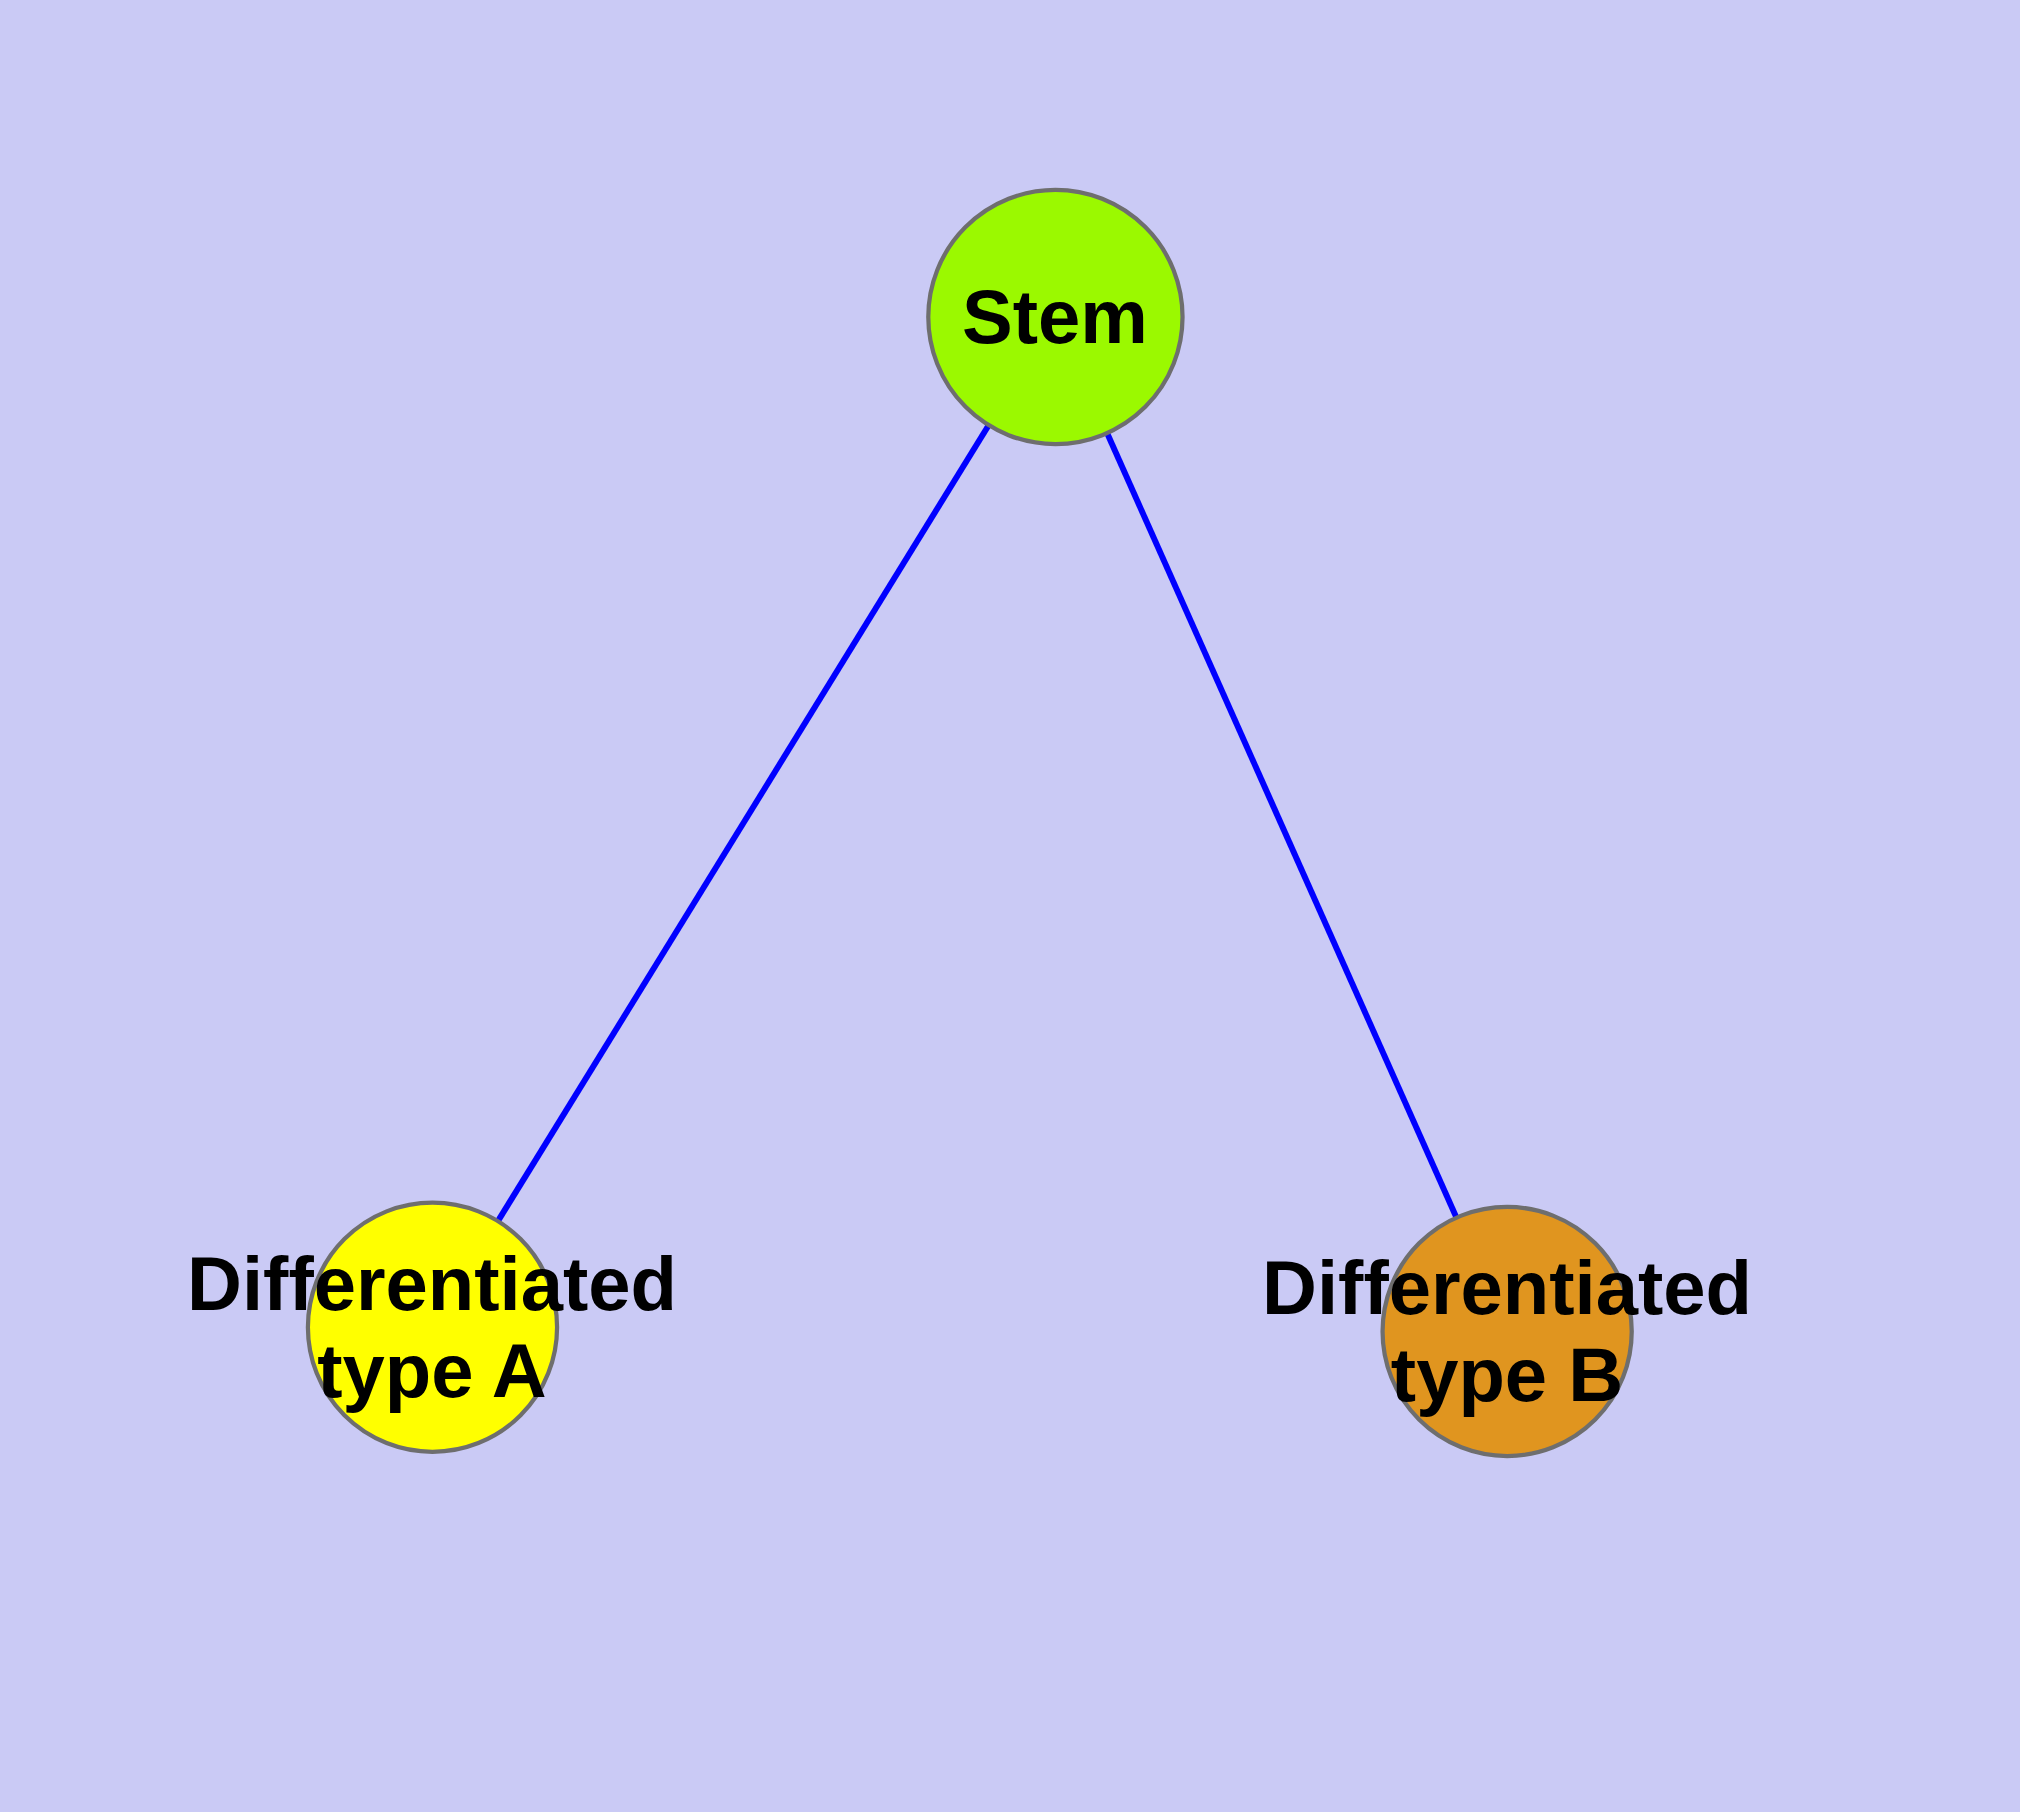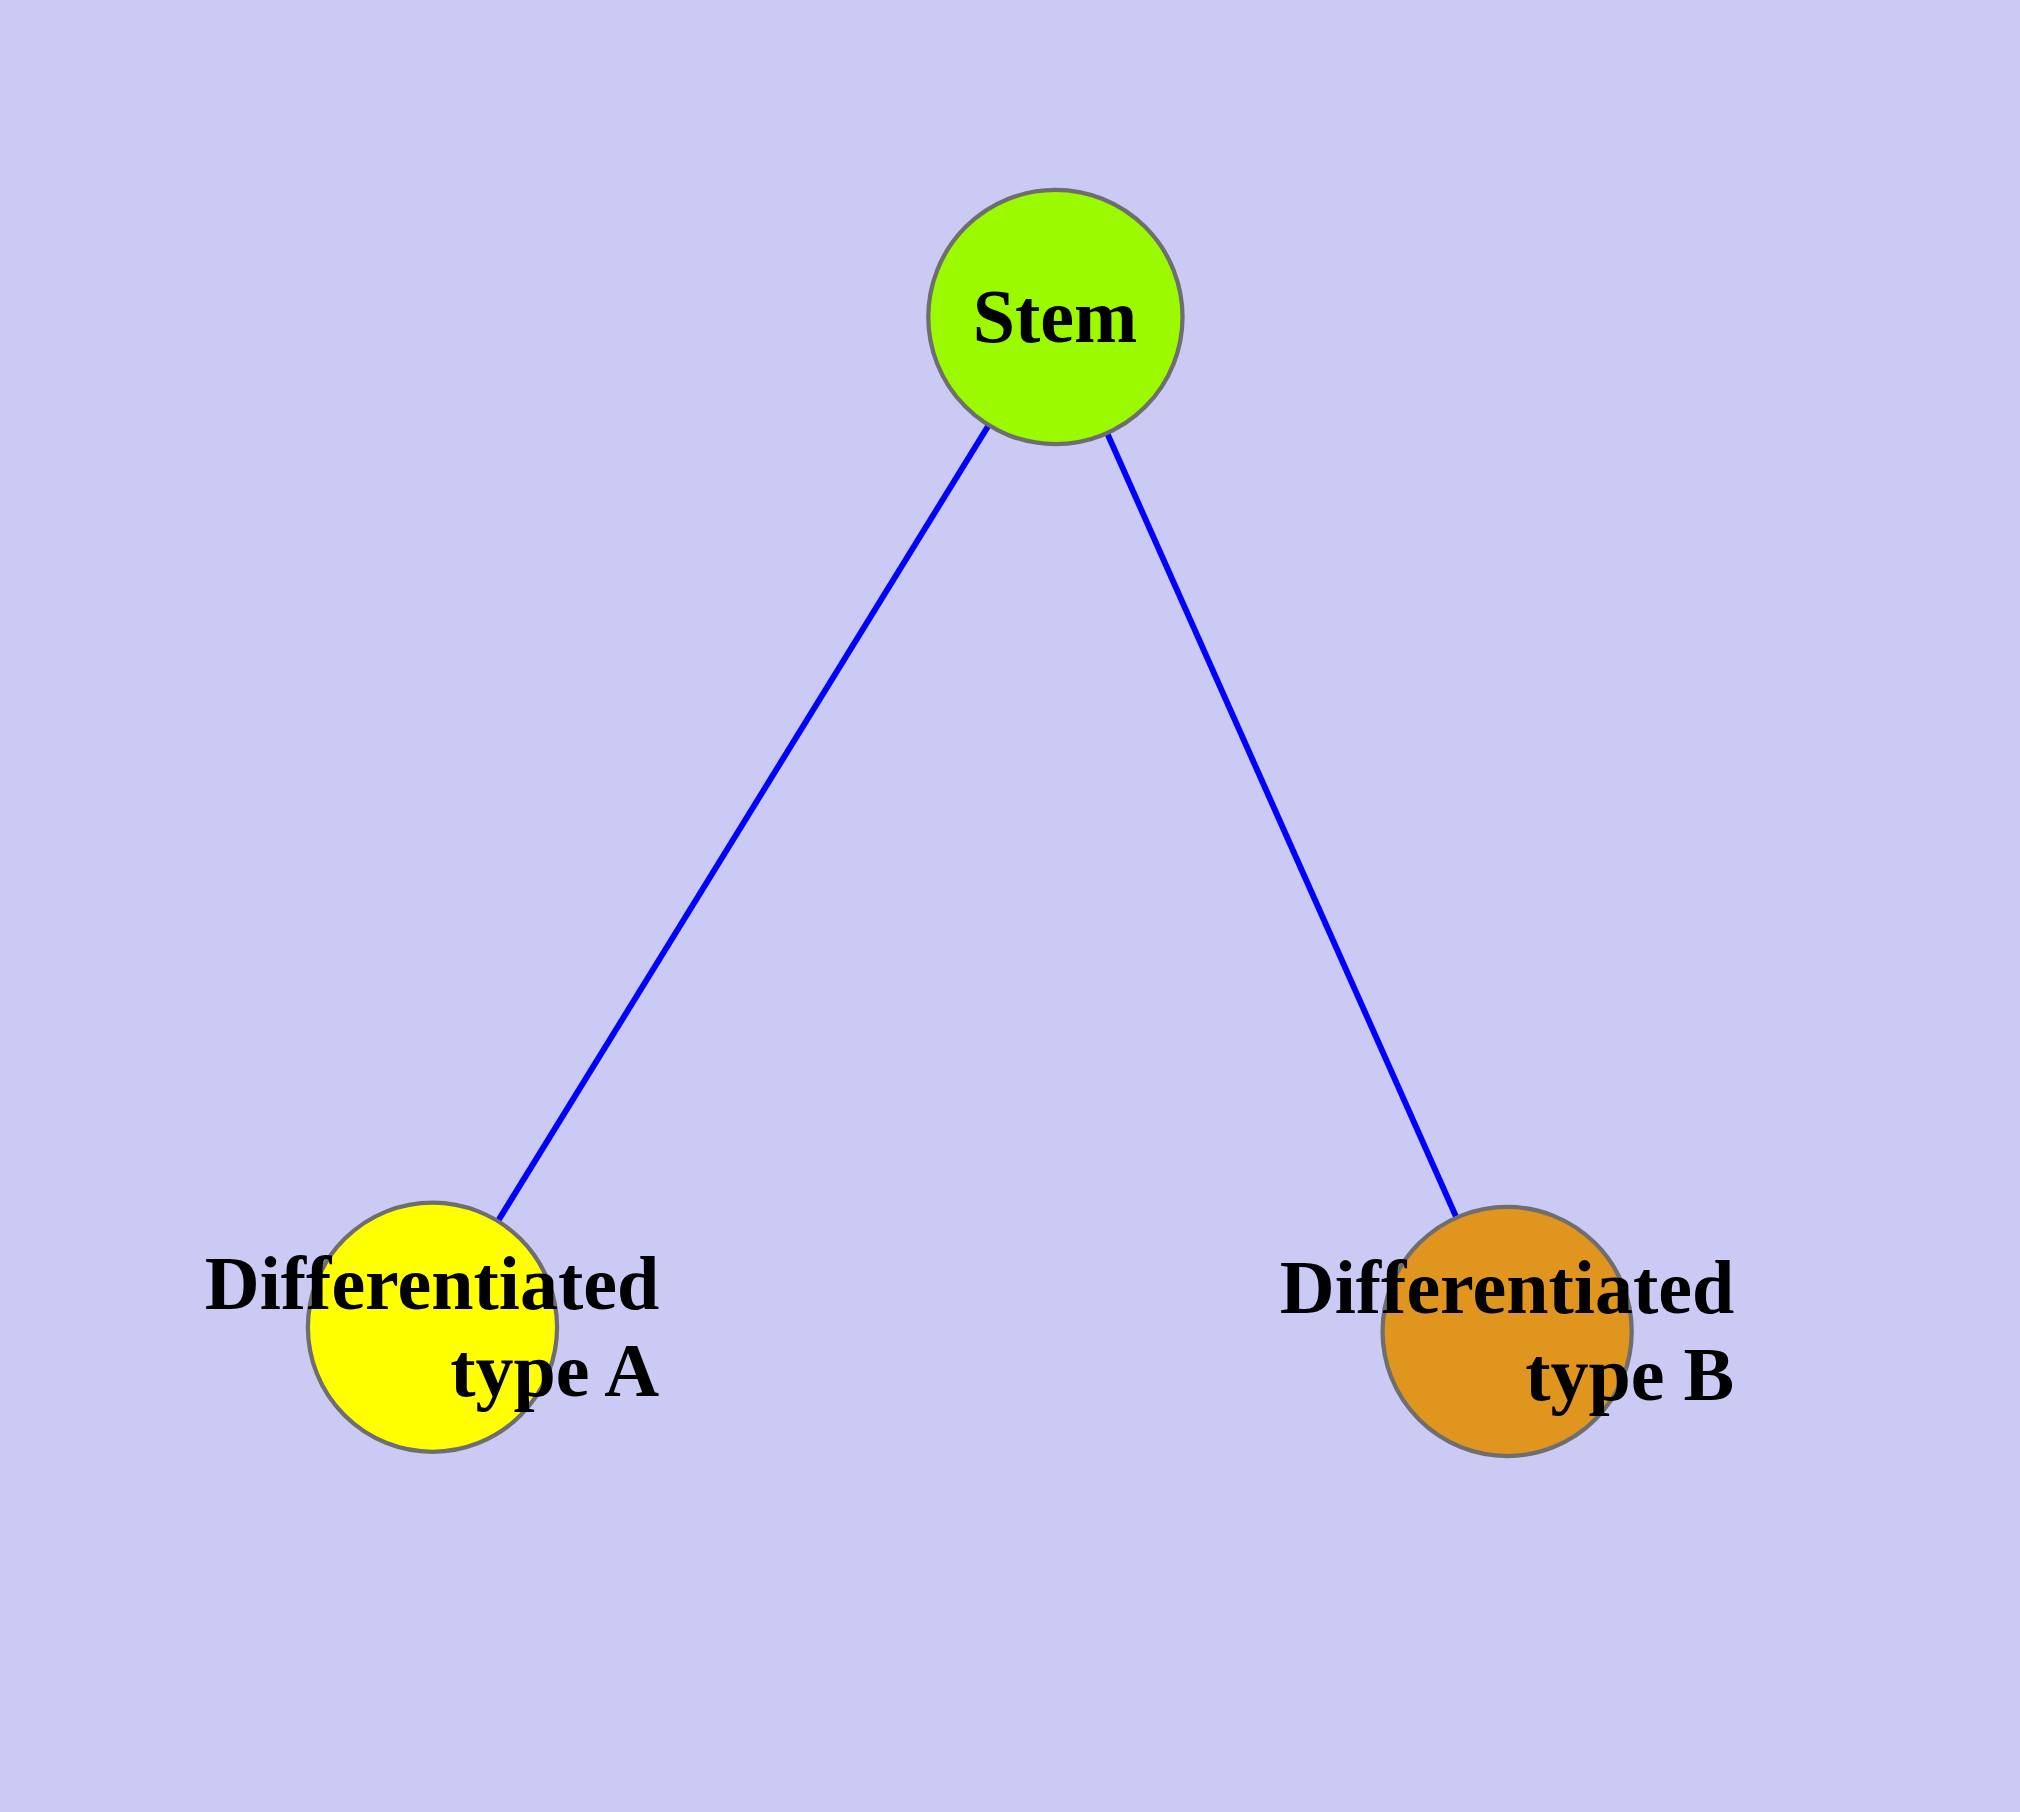--- a/index.html
+++ b/index.html
@@ -30,22 +30,21 @@
     height: 100%;
     pointer-events: none;
   }
   .node-label {
     position: absolute;
     transform: translate(-50%, -50%);
     font-weight: bold;
     font-size: 76px;
     line-height: 1.15;
     white-space: pre-line;
-    text-align: right;
-    font-family: Liberation Serif, serif;
+    text-align: center;
   }
 </style>
 </head>
 <body style="background: rgb(202, 202, 245);">
 
 <div class="canvas">
   <svg id="graph-svg" width="2021" height="1812" viewBox="0 0 2384 2138">
       <line x1="1245" y1="374" x2="510" y2="1566" stroke="#0000FF" stroke-width="7"></line>
       <line x1="1245" y1="374" x2="1778" y2="1571" stroke="#0000FF" stroke-width="7"></line>
       <circle cx="1245" cy="374" r="150" fill="#9BF900" stroke="#6E6E6E" stroke-width="5"></circle>

